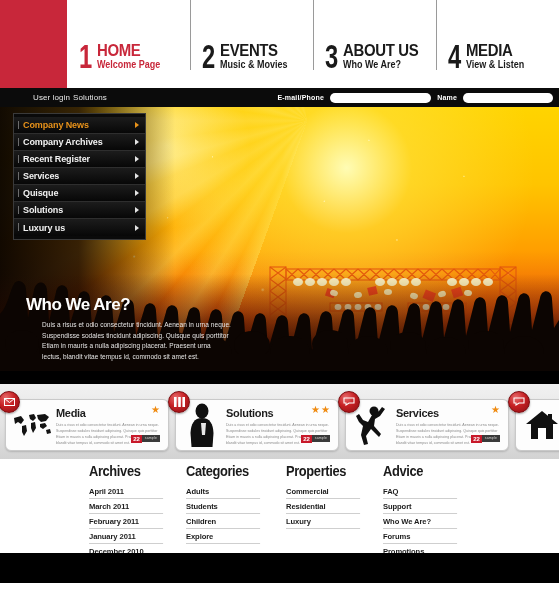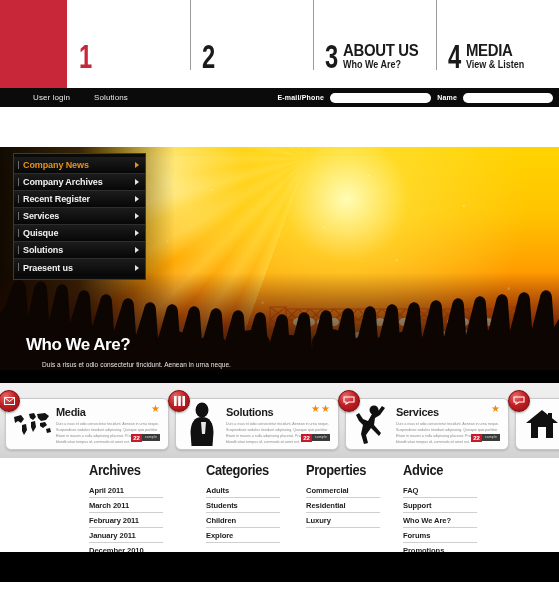--- a/index.html
+++ b/index.html
@@ -80,21 +80,21 @@
   .nav-sub.accent { color:#c8273a; }
 
   
   .loginbar {
     position:relative;
     height:19px;
     background:#0b0b0b;
     display:flex;
     align-items:center;
   }
-  .loginbar .left { display:flex; gap:24px; margin-left:33px; }
+  .loginbar .left { display:flex; gap:3px; margin-left:33px; }
   .login-link {
     font-size:8px;
     color:#e8e8e8;
     letter-spacing:0.1px;
     cursor:pointer;
   }
   .loginbar .right {
     margin-left:auto;
     display:flex;
     align-items:center;
@@ -115,24 +115,23 @@
     font-size:7px;
     padding:0 4px;
     font-family:"Liberation Sans", sans-serif;
   }
   .field-input.wide { width:101px; }
   .field-input.narrow { width:90px; }
 
   
   .hero {
     position:relative;
-    height:236px;
+    height:277px;
     overflow:hidden;
     background:#0369a1;
-    margin-top:40px;
   }
   .hero-bg {
     position:absolute; inset:0;
     background:
       radial-gradient(circle at 62% 22%, rgba(255,255,190,0.95) 0%, rgba(255,225,60,0.6) 16%, rgba(255,160,0,0.0) 46%),
       radial-gradient(circle at 30% 14%, rgba(255,245,180,0.75) 0%, rgba(255,190,20,0.25) 18%, rgba(0,0,0,0) 42%),
       conic-gradient(from 200deg at 55% 5%,
         rgba(255,235,120,0.45) 0deg, rgba(255,150,0,0.0) 6deg,
         rgba(255,230,110,0.4) 12deg, rgba(255,150,0,0.0) 19deg,
         rgba(255,235,120,0.42) 25deg, rgba(255,150,0,0.0) 33deg,
@@ -325,21 +324,21 @@
     position:relative;
     background:#ffffff;
     height:124px;
     padding-top:4px;
   }
   .footer-cols {
     display:flex;
     padding-left:89px;
   }
   .fcol { width:97px; }
-  .fcol.wide { width:100px;margin-left:20px; }
+  .fcol.wide { width:100px; }
   .fcol-title {
     font-size:14px;
     font-weight:bold;
     color:#1a1a1a;
     letter-spacing:-0.4px;
     margin-bottom:5px;
     transform:scaleX(0.92);
     transform-origin:left center;
   }
   .fcol-link {
@@ -365,23 +364,31 @@
   }
 </style>
 </head>
 <body>
 
 <div class="header">
   <div class="header-red-block"></div>
   <div class="nav-strip" id="nav-strip">
       <div class="nav-item">
         <span class="nav-num accent">1</span>
+        <span class="nav-text">
+          <div class="nav-title accent">HOME</div>
+          <div class="nav-sub accent">Welcome Page</div>
+        </span>
       </div>
       <div class="nav-item">
         <span class="nav-num">2</span>
+        <span class="nav-text">
+          <div class="nav-title">EVENTS</div>
+          <div class="nav-sub">Music &amp; Movies</div>
+        </span>
       </div>
       <div class="nav-item">
         <span class="nav-num">3</span>
         <span class="nav-text">
           <div class="nav-title">ABOUT US</div>
           <div class="nav-sub">Who We Are?</div>
         </span>
       </div>
       <div class="nav-item">
         <span class="nav-num">4</span>
@@ -520,21 +527,21 @@
         <span class="side-label">Quisque</span>
         <span class="side-arrow"></span>
       </div>
       <div class="side-item">
         <span class="tick"></span>
         <span class="side-label">Solutions</span>
         <span class="side-arrow"></span>
       </div>
       <div class="side-item">
         <span class="tick"></span>
-        <span class="side-label">Praesent us</span>
+        <span class="side-label">Luxury us</span>
         <span class="side-arrow"></span>
       </div>
     </div>
 
   <div class="whowe">
     <div class="whowe-title">Who We Are?</div>
     <div class="whowe-body">Duis a risus et odio consectetur tincidunt. Aenean in urna neque. Suspendisse sodales tincidunt adipiscing. Quisque quis porttitor Etiam in mauris a nulla adipiscing placerat. Praesent urna lectus, blandit vitae tempus id, commodo sit amet est.</div>
   </div>
 
   <div class="hero-bot-black"></div>

